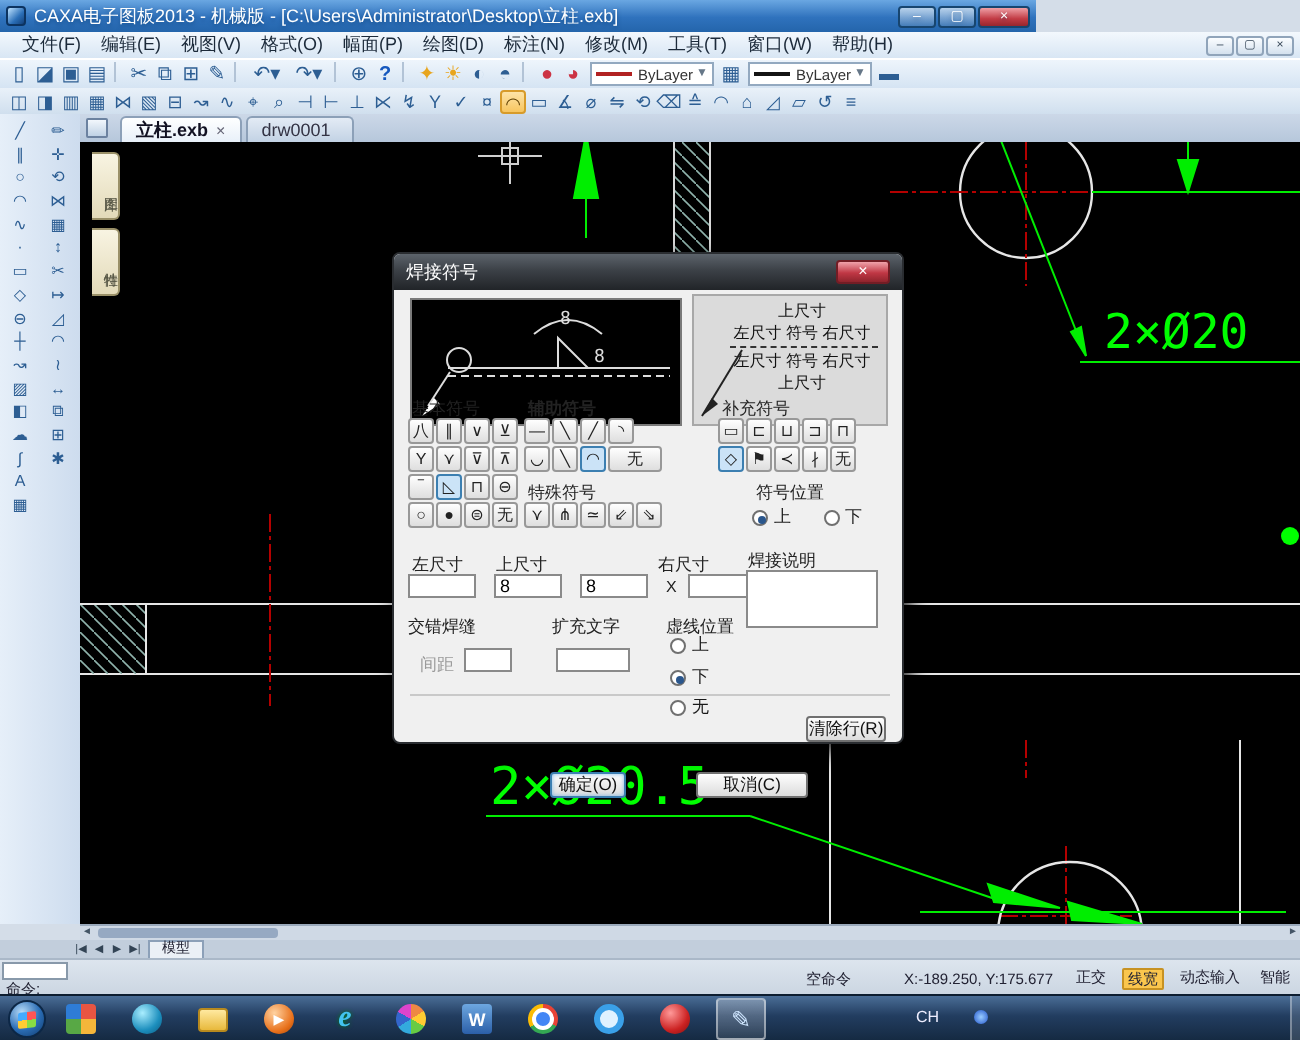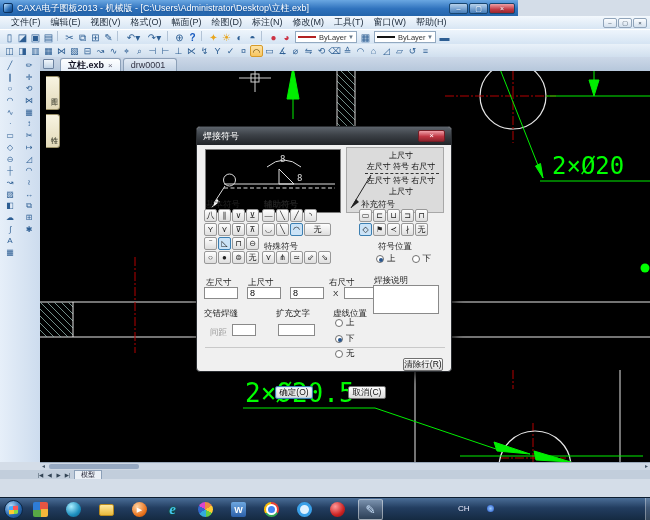--- a/index.html
+++ b/index.html
@@ -159,21 +159,21 @@
   #g-basic{left:7px;top:82px;width:57px;} #g-aux1{left:65px;top:82px;} #g-aux2{left:65px;top:96px;}
   #g-special{left:65px;top:124px;} #g-supp1{left:162px;top:82px;width:71px;} #g-supp2{left:162px;top:96px;width:71px;}
   #lb-left{left:9px;top:150px;} #lb-top{left:51px;top:150px;} #lb-right{left:94px;top:150px;margin-left:38px;} #lb-desc{left:177px;top:148px;}
   #in-left{left:7px;top:160px;width:34px;} #in-top{left:50px;top:160px;width:34px;} #in-right{left:93px;top:160px;width:34px;}
   #x-mult{left:136px;top:162px;font-size:8px;} #in-right2{left:147px;top:160px;width:33px;}
   #in-desc{left:176px;top:158px;width:66px;height:29px;}
   #lb-stagger{left:7px;top:181px;} #lb-spacing{left:13px;top:200px;} #in-spacing{left:35px;top:197px;width:24px;}
   #lb-extend{left:79px;top:181px;} #in-extend{left:81px;top:197px;width:37px;}
   #lb-dash{left:136px;top:181px;}
   #btn-clear{left:206px;top:198px;width:40px;height:13px;}
-  #btn-ok{left:78px;top:226px;width:38px;height:13px;} #btn-cancel{left:151px;top:226px;width:38px;height:13px;}
+  #btn-ok{left:78px;top:226px;width:38px;height:13px;} #btn-cancel{left:151px;top:226px;width:56px;height:13px;}
 </style>
 </head>
 <body>
 
 <div id="app">
 
   <div class="titlebar">
     <span class="appicon"></span>
     <span class="title">CAXA电子图板2013 - 机械版 - [C:\Users\Administrator\Desktop\立柱.exb]</span>
     <span class="winbtns">
@@ -410,20 +410,32 @@
   <div class="sheetbar">
     <span style="display:flex">
       <span class="snav">|◀</span>
         <span class="snav">◀</span>
         <span class="snav">▶</span>
         <span class="snav">▶|</span>
     </span>
     <span class="stab">模型</span>
   </div>
 
+  <div class="cmdarea">
+    <input class="cmdinput" value="" style="">
+    <span class="cmdprompt">命令:</span>
+    <span class="stitem" id="st-empty">空命令</span>
+    <span class="stitem" id="st-coords">X:-189.250, Y:175.677</span>
+    <span class="toggles">
+      <span class="tg">正交</span>
+        <span class="tg active">线宽</span>
+        <span class="tg">动态输入</span>
+        <span class="tg">智能</span>
+    </span>
+  </div>
 
   <div class="taskbar">
     <span class="orb">
         <span class="flag"></span>
       </span>
     <span class="apps">
       <span class="tapp i-grid">
           <span class="ticon"></span>
         </span>
         <span class="tapp i-teal">

